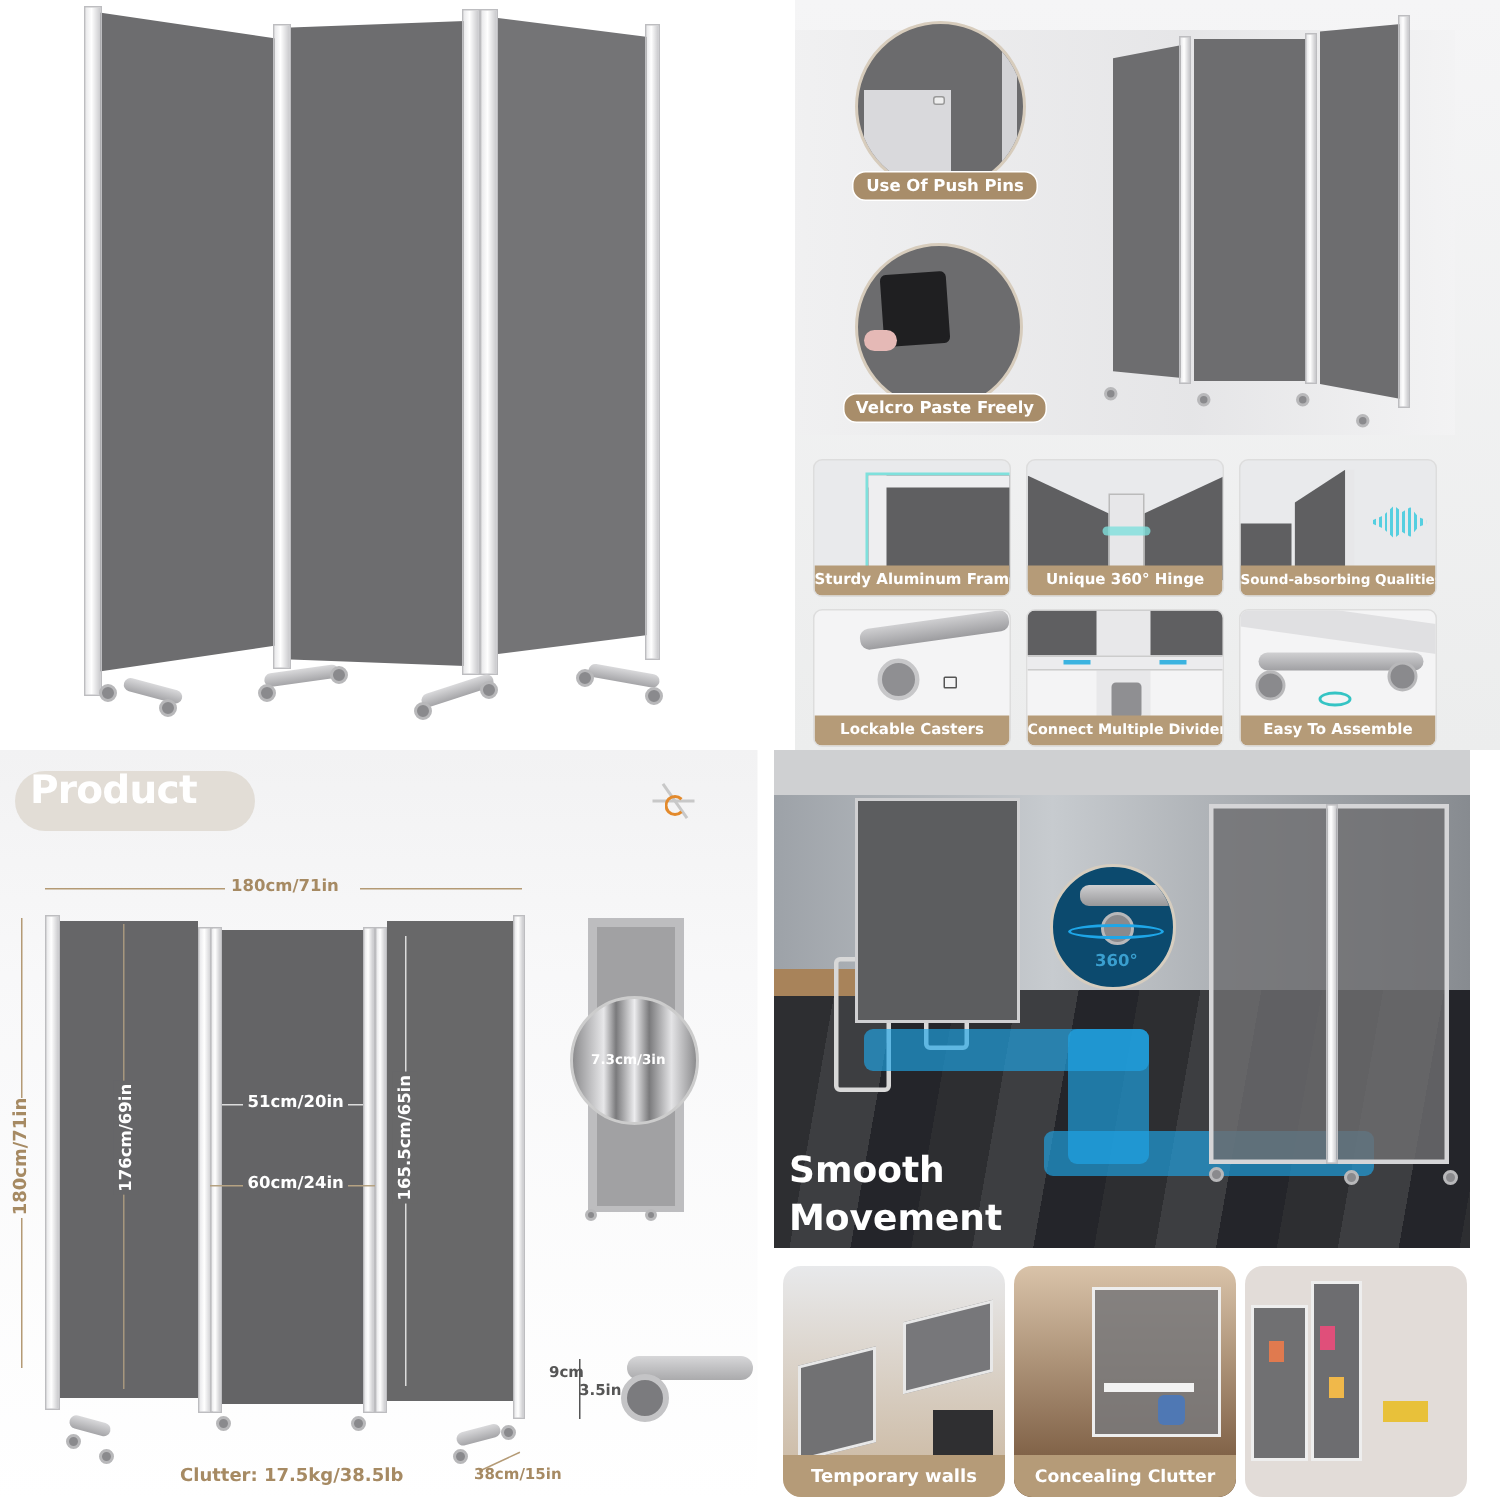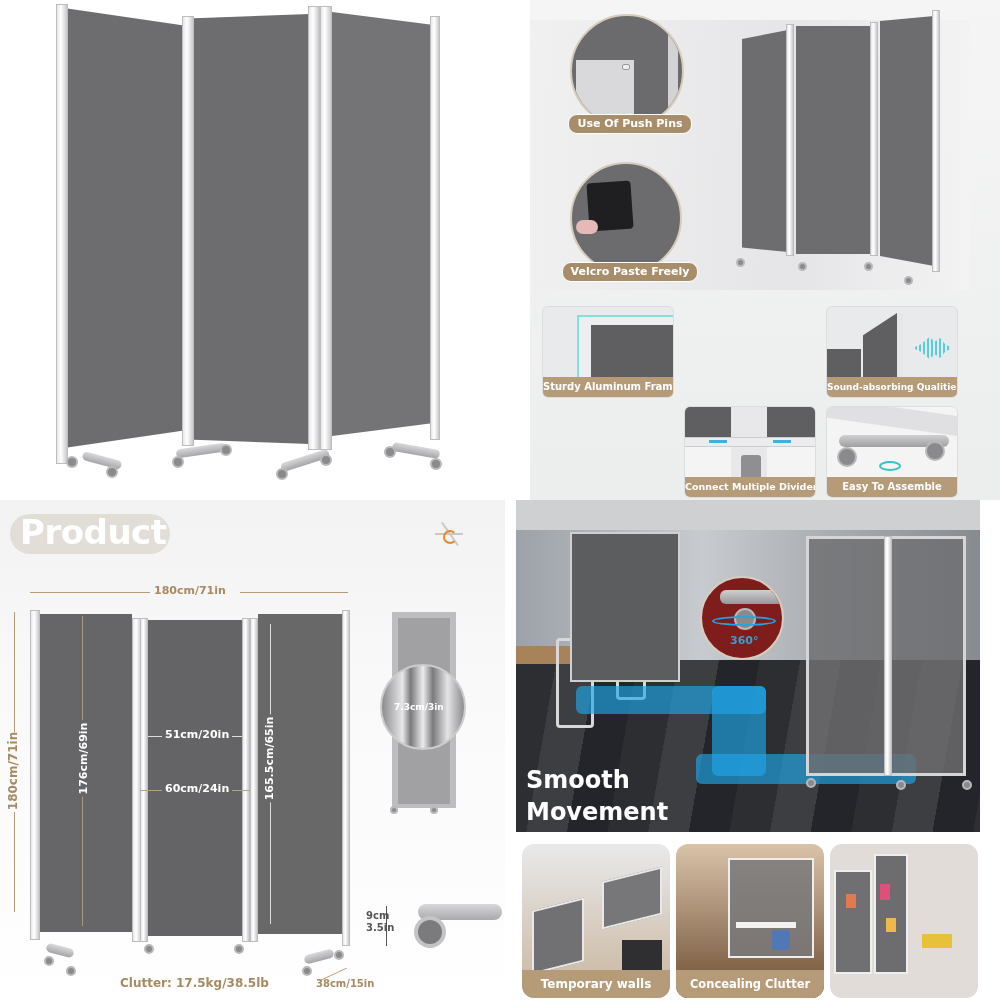--- a/index.html
+++ b/index.html
@@ -82,26 +82,39 @@
   <div class="frame-v" style="left:402px;top:10px;width:8px;height:262px;"></div>
   <div class="caster" style="left:206px;top:258px;width:9px;height:9px;"></div>
   <div class="caster" style="left:268px;top:262px;width:9px;height:9px;"></div>
   <div class="caster" style="left:334px;top:262px;width:9px;height:9px;"></div>
   <div class="caster" style="left:374px;top:276px;width:9px;height:9px;"></div>
 
   <div class="tile" style="left:12px;top:306px;width:132px;height:92px;">
     <div style="position:absolute;left:36px;top:10px;width:100px;height:68px;background:#5f5f61;border-left:12px solid #eeeef0;border-top:8px solid #eeeef0;box-shadow:-2px -2px 0 #7fe0dc;"></div>
     <div class="cap">Sturdy Aluminum Frame</div>
   </div>
+  <div class="tile" style="left:154px;top:306px;width:132px;height:92px;">
+    <div style="position:absolute;left:0;top:10px;width:60px;height:70px;background:#5f5f61;clip-path:polygon(0 0,100% 40%,100% 100%,0 100%);"></div>
+    <div style="position:absolute;left:72px;top:10px;width:60px;height:70px;background:#5f5f61;clip-path:polygon(0 40%,100% 0,100% 100%,0 100%);"></div>
+    <div style="position:absolute;left:54px;top:22px;width:24px;height:50px;background:#e7e7e9;border:1px solid #bbb;"></div>
+    <div style="position:absolute;left:50px;top:44px;width:32px;height:6px;border-radius:3px;background:#7fe0dc;opacity:.8;"></div>
+    <div class="cap">Unique 360° Hinge</div>
+  </div>
   <div class="tile" style="left:296px;top:306px;width:132px;height:92px;">
     <div style="position:absolute;left:0;top:42px;width:34px;height:38px;background:#5f5f61;"></div>
     <div style="position:absolute;left:36px;top:6px;width:34px;height:74px;background:#5f5f61;clip-path:polygon(0 30%,100% 0,100% 100%,0 100%);"></div>
     <div style="position:absolute;left:70px;top:6px;width:6px;height:74px;background:#e7e7e9;"></div>
     <div style="position:absolute;left:88px;top:30px;width:36px;height:22px;background:repeating-linear-gradient(90deg,#55cfe0 0 2px,transparent 2px 4px);clip-path:polygon(0 45%,20% 30%,40% 0,55% 20%,70% 5%,85% 35%,100% 45%,100% 55%,85% 65%,70% 95%,55% 80%,40% 100%,20% 70%,0 55%);"></div>
     <div class="cap" style="font-size:9px;">Sound-absorbing Qualities</div>
+  </div>
+  <div class="tile" style="left:12px;top:406px;width:132px;height:92px;background:#f4f4f5;">
+    <div style="position:absolute;left:30px;top:6px;width:100px;height:14px;border-radius:6px;background:linear-gradient(180deg,#cfcfd1,#9c9c9f);transform:rotate(-8deg);"></div>
+    <div class="caster" style="left:42px;top:32px;width:28px;height:28px;background:#8f8f92;border:3px solid #c7c7c9;"></div>
+    <div style="position:absolute;left:86px;top:44px;width:9px;height:8px;border:1.5px solid #555;border-radius:1px;"></div>
+    <div class="cap">Lockable Casters</div>
   </div>
   <div class="tile" style="left:154px;top:406px;width:132px;height:92px;background:#f4f4f5;">
     <div style="position:absolute;left:0;top:0;width:132px;height:30px;background:#5f5f61;"></div>
     <div style="position:absolute;left:46px;top:0;width:36px;height:72px;background:#e8e8ea;"></div>
     <div style="position:absolute;left:0;top:30px;width:132px;height:10px;background:#ececee;border-top:1px solid #ccc;border-bottom:1px solid #ccc;"></div>
     <div style="position:absolute;left:24px;top:33px;width:18px;height:3px;background:#3bb3e0;"></div>
     <div style="position:absolute;left:88px;top:33px;width:18px;height:3px;background:#3bb3e0;"></div>
     <div style="position:absolute;left:56px;top:48px;width:20px;height:24px;background:#8f8f92;border-radius:3px;"></div>
     <div class="cap" style="font-size:9.5px;">Connect Multiple Divider</div>
   </div>
@@ -110,21 +123,21 @@
     <div style="position:absolute;left:12px;top:28px;width:110px;height:12px;border-radius:6px;background:linear-gradient(180deg,#d0d0d2,#a0a0a3);"></div>
     <div class="caster" style="left:10px;top:40px;width:20px;height:20px;"></div>
     <div class="caster" style="left:98px;top:34px;width:20px;height:20px;"></div>
     <div style="position:absolute;left:52px;top:54px;width:22px;height:10px;border:2px solid #35c4c4;border-radius:50%;"></div>
     <div class="cap">Easy To Assemble</div>
   </div>
 </div>
 
 <div class="quad" style="left:0;top:500px;width:505px;height:500px;background:linear-gradient(180deg,#f2f2f3 0,#f8f8f9 30%,#ffffff 100%);">
   <div style="position:absolute;left:10px;top:14px;width:160px;height:40px;border-radius:20px;background:#e2ddd6;"></div>
-  <div style="position:absolute;left:20px;top:12px;font-size:34px;font-weight:bold;color:#ffffff;letter-spacing:-0.5px;">Product</div>
+  <div style="position:absolute;left:20px;top:12px;font-size:26px;font-weight:bold;color:#ffffff;letter-spacing:-0.5px;">Product</div>
   <div style="position:absolute;left:435px;top:20px;width:28px;height:28px;">
     <div style="position:absolute;left:0;top:13px;width:28px;height:2px;background:#c8c8c8;"></div>
     <div style="position:absolute;left:14px;top:0;width:2px;height:28px;background:#c8c8c8;transform:rotate(-35deg);"></div>
     <div style="position:absolute;left:8px;top:10px;width:14px;height:14px;border:2px solid #e38a2c;border-radius:50%;border-right-color:transparent;"></div>
   </div>
 
   <div class="dim-line" style="left:30px;top:92px;width:120px;height:1px;"></div>
   <div class="dim-line" style="left:240px;top:92px;width:108px;height:1px;"></div>
   <div class="spec-label" style="left:154px;top:84px;font-size:11px;">180cm/71in</div>
 
@@ -166,34 +179,34 @@
 
   <div class="frame-v" style="left:392px;top:112px;width:64px;height:196px;background:#bdbdbf;"></div>
   <div class="panel-fill" style="position:absolute;left:398px;top:118px;width:52px;height:186px;background:#a1a1a3;"></div>
   <div class="circle" style="left:380px;top:164px;width:86px;height:86px;background:linear-gradient(90deg,#8c8c8e,#e7e7e9 25%,#7a7a7c 35%,#ececee 50%,#7a7a7c 62%,#e4e4e6 80%,#8c8c8e);border-color:#cccccc;"></div>
   <div class="spec-label" style="left:394px;top:202px;font-size:9px;color:#ffffff;">7.3cm/3in</div>
   <div class="caster" style="left:390px;top:306px;width:8px;height:8px;"></div>
   <div class="caster" style="left:430px;top:306px;width:8px;height:8px;"></div>
 
   <div class="dim-line" style="left:386px;top:406px;width:1px;height:40px;background:#555;"></div>
   <div style="position:absolute;left:366px;top:410px;font-size:10px;font-weight:bold;color:#555;">9cm</div>
-  <div style="position:absolute;left:366px;top:422px;font-size:10px;font-weight:bold;color:#555;">3.5in</div>
+  <div style="position:absolute;left:386px;top:422px;font-size:10px;font-weight:bold;color:#555;">3.5in</div>
   <div style="position:absolute;left:418px;top:404px;width:84px;height:16px;border-radius:8px;background:linear-gradient(180deg,#d7d7d9,#aaaaac);"></div>
   <div class="caster" style="left:414px;top:416px;width:32px;height:32px;background:#7b7b7e;border:4px solid #c4c4c6;"></div>
 </div>
 
 <div class="quad" style="left:516px;top:500px;width:464px;height:332px;background:#3c3d40;">
   <div style="position:absolute;left:0;top:0;width:464px;height:30px;background:#cfd0d2;"></div>
   <div style="position:absolute;left:0;top:30px;width:464px;height:130px;background:linear-gradient(90deg,#9da2a8,#c7cbcf 40%,#878b90);"></div>
   <div style="position:absolute;left:0;top:160px;width:464px;height:172px;background:repeating-linear-gradient(100deg,#2d2e31 0 40px,#3d3e41 40px 80px,#24252a 80px 120px);"></div>
   <div style="position:absolute;left:0;top:146px;width:90px;height:18px;background:#a8835a;"></div>
   <div style="position:absolute;left:40px;top:138px;width:38px;height:90px;border:3px solid #d8d8d8;border-radius:4px;"></div>
   <div style="position:absolute;left:100px;top:130px;width:30px;height:70px;border:3px solid #d8d8d8;border-radius:4px;"></div>
   <div class="panel-fill" style="position:absolute;left:54px;top:32px;width:110px;height:150px;background:#5c5d5f;border:2px solid #d0d0d2;"></div>
-  <div class="circle" style="left:184px;top:76px;width:84px;height:84px;background:#7f1d1d;border-color:#d6cdbf;">
+  <div class="circle" style="left:184px;top:76px;width:84px;height:84px;background:#0c4a6e;border-color:#d6cdbf;">
     <div style="position:absolute;left:18px;top:12px;width:64px;height:14px;border-radius:6px;background:linear-gradient(180deg,#cfcfd1,#979799);"></div>
     <div class="caster" style="left:32px;top:30px;width:22px;height:22px;"></div>
     <div style="position:absolute;left:10px;top:38px;width:64px;height:10px;border:2px solid #1ea6e8;border-radius:50%;"></div>
     <div style="position:absolute;left:28px;top:56px;font-size:11px;font-weight:bold;color:#3a9fcf;">360°</div>
   </div>
 
   <div style="position:absolute;left:60px;top:186px;width:190px;height:28px;background:rgba(30,166,232,.65);border-radius:6px;"></div>
   <div style="position:absolute;left:196px;top:186px;width:54px;height:90px;background:rgba(30,166,232,.65);border-radius:6px;"></div>
   <div style="position:absolute;left:180px;top:254px;width:220px;height:30px;background:rgba(30,166,232,.65);border-radius:6px;"></div>
 

